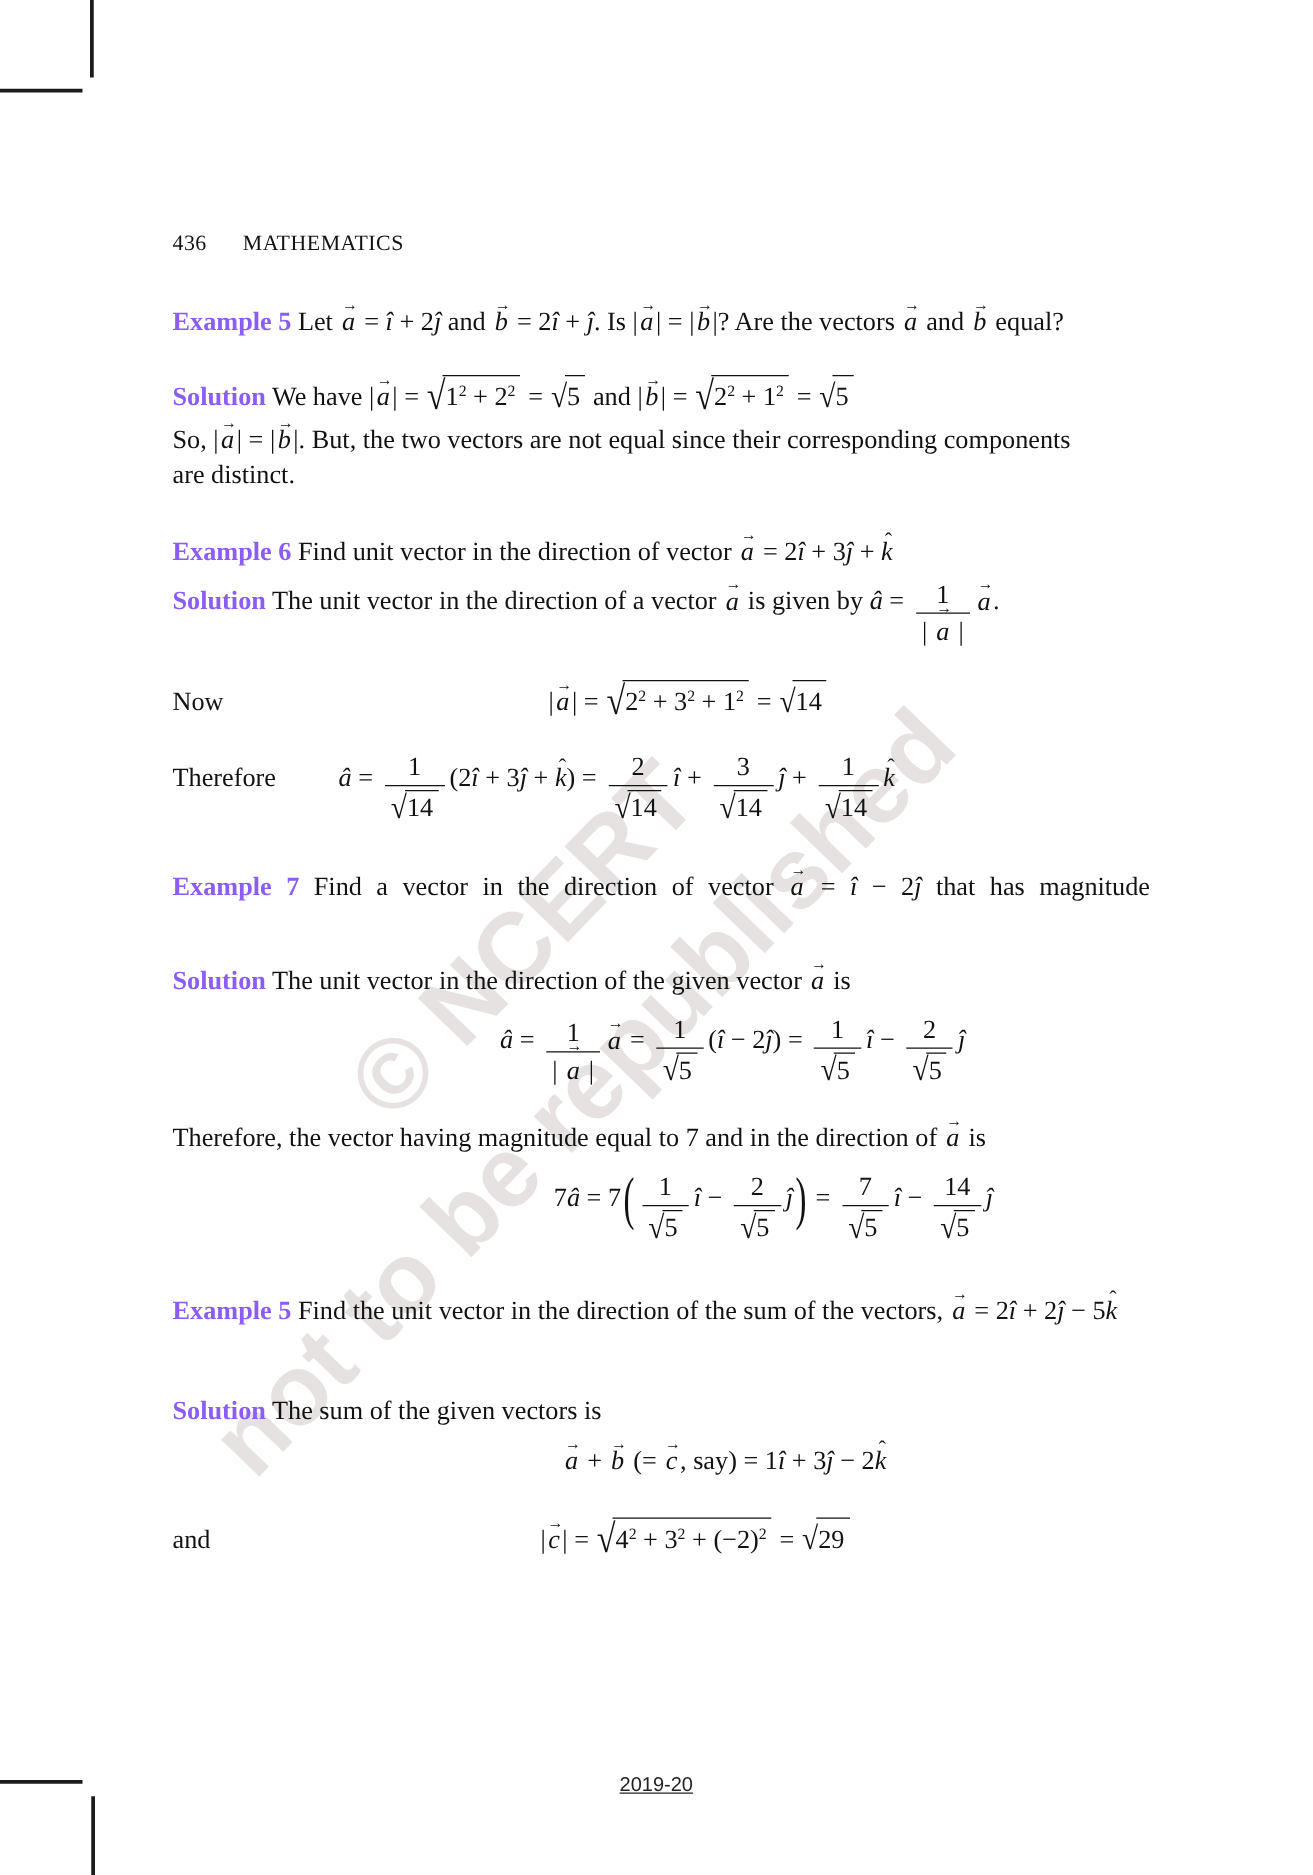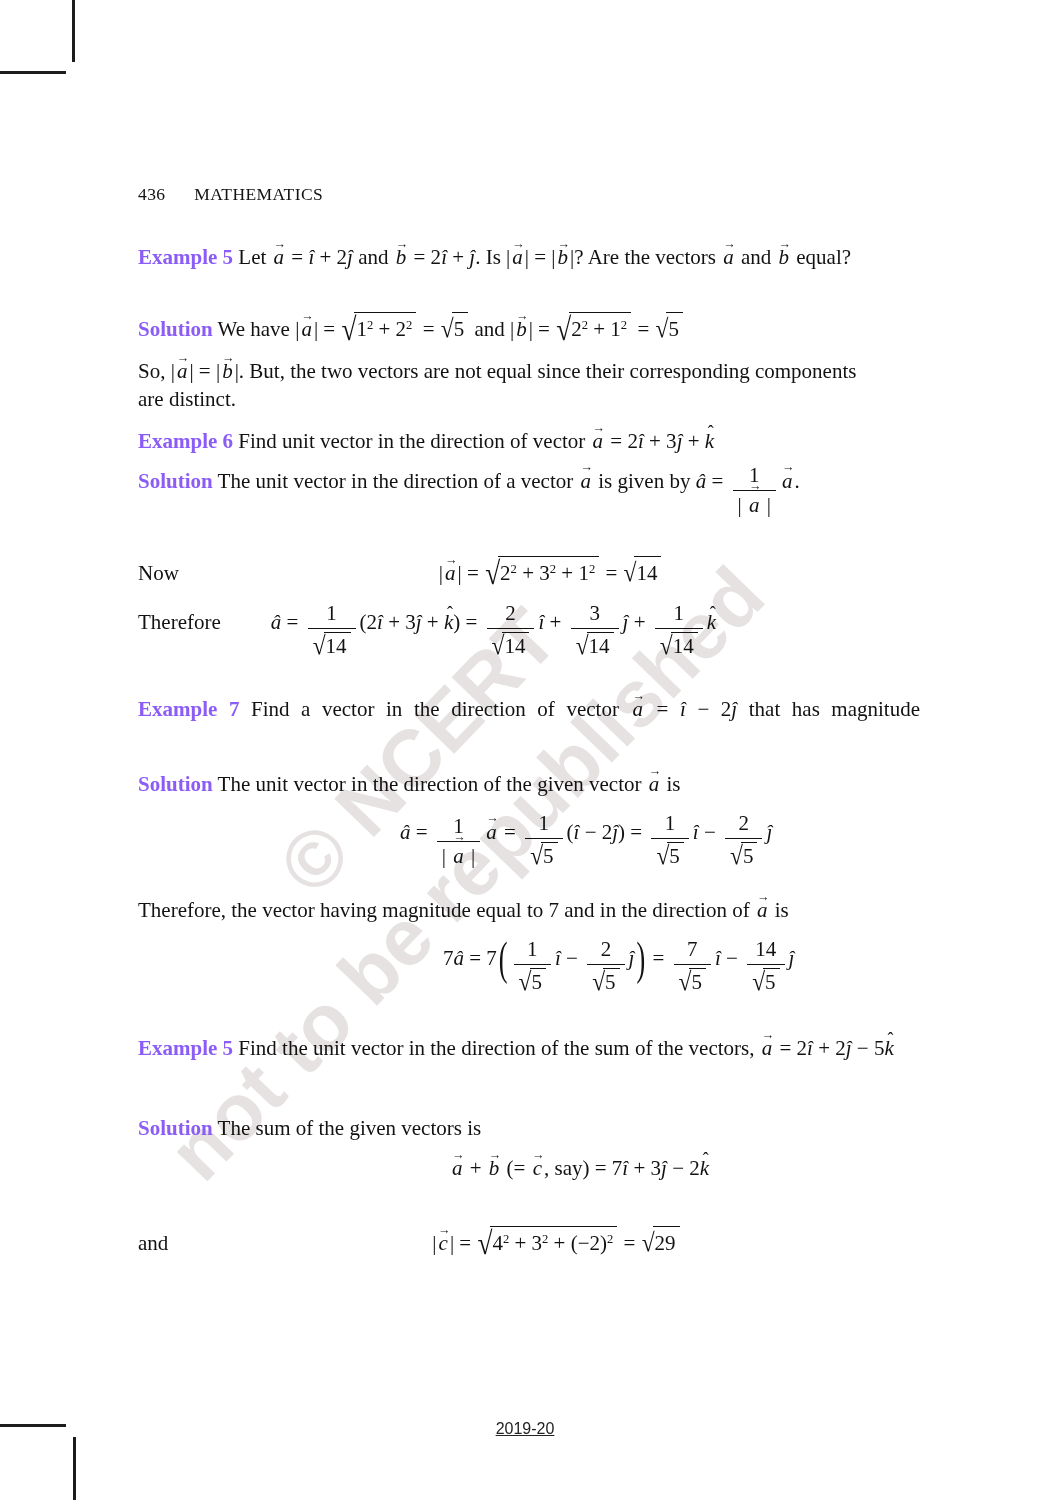--- a/index.html
+++ b/index.html
@@ -31,21 +31,21 @@
   .eqbody{flex:none;white-space:nowrap;}
   
   .mi{font-style:italic;}
   sup{font-size:.6em;line-height:0;vertical-align:.55em;}
   .vec{position:relative;display:inline-block;margin:0 2px;}
   .vec::after{content:"→";position:absolute;left:50%;top:-1.05em;transform:translateX(-42%);
               font-size:.6em;font-style:normal;}
   .hat{position:relative;display:inline-block;}
   .hat::after{content:"ˆ";position:absolute;left:55%;top:-.5em;transform:translateX(-35%);
               font-size:.85em;font-style:normal;}
-  .sqrt{display:inline-block;white-space:nowrap;margin:16px 1px;}
+  .sqrt{display:inline-block;white-space:nowrap;margin:4px 1px;}
   .sqrt::before{content:"√";display:inline-block;font-size:1.12em;transform:scaleY(1.1) translateY(.02em);
                 margin-right:-2px;}
   .sqrt.tall::before{font-size:1.3em;transform:scaleY(1.18) translateY(.06em);}
   .rad{display:inline-block;border-top:1.7px solid currentColor;padding:2px 4px 0 2px;}
   .frac{display:inline-block;vertical-align:-1.15em;text-align:center;line-height:1.08;margin:0 4px;}
   .frac .num{display:block;padding:0 5px 3px;border-bottom:1.7px solid currentColor;}
   .frac .den{display:block;padding:3px 5px 0;}
   .frac .den .sqrt{margin:0;}
   .bigp{display:inline-block;transform:scaleY(1.8);font-size:1.25em;vertical-align:-.12em;margin:0 2px;}
 </style>
@@ -66,21 +66,21 @@
     <span class="chapter">MATHEMATICS</span>
   </div>
 
   <div id="content">
       <div class="block" style="top: 243px;">
         <div class="pline"><span class="lbl">Example 5</span><span class="mt"> Let </span><span class="mi vec">a</span><span class="mt"> = </span><span class="mi">î</span><span class="mt"> + 2</span><span class="mi">ĵ</span><span class="mt"> and </span><span class="mi vec">b</span><span class="mt"> = 2</span><span class="mi">î</span><span class="mt"> + </span><span class="mi">ĵ</span><span class="mt">. Is |</span><span class="mi vec">a</span><span class="mt">| = |</span><span class="mi vec">b</span><span class="mt">|? Are the vectors </span><span class="mi vec">a</span><span class="mt"> and </span><span class="mi vec">b</span><span class="mt"> equal?</span></div>
       </div>
       <div class="block" style="top: 296px;">
         <div class="pline"><span class="lbl">Solution</span><span class="mt"> We have |</span><span class="mi vec">a</span><span class="mt">| = </span><span class="sqrt tall"><span class="rad"><span class="mt">1</span><sup>2</sup><span class="mt"> + 2</span><sup>2</sup></span></span><span class="mt"> = </span><span class="sqrt"><span class="rad"><span class="mt">5</span></span></span><span class="mt"> and |</span><span class="mi vec">b</span><span class="mt">| = </span><span class="sqrt tall"><span class="rad"><span class="mt">2</span><sup>2</sup><span class="mt"> + 1</span><sup>2</sup></span></span><span class="mt"> = </span><span class="sqrt"><span class="rad"><span class="mt">5</span></span></span></div>
       </div>
-      <div class="block" style="top: 357px;">
+      <div class="block" style="top: 337px;">
         <div class="pline"><span class="mt">So, |</span><span class="mi vec">a</span><span class="mt">| = |</span><span class="mi vec">b</span><span class="mt">|. But, the two vectors are not equal since their corresponding components</span></div>
         <div class="pline"><span class="mt">are distinct.</span></div>
       </div>
       <div class="block" style="top: 427px;">
         <div class="pline"><span class="lbl">Example 6</span><span class="mt"> Find unit vector in the direction of vector </span><span class="mi vec">a</span><span class="mt"> = 2</span><span class="mi">î</span><span class="mt"> + 3</span><span class="mi">ĵ</span><span class="mt"> + </span><span class="mi hat">k</span></div>
       </div>
       <div class="block" style="top: 464px;">
         <div class="pline"><span class="lbl">Solution</span><span class="mt"> The unit vector in the direction of a vector </span><span class="mi vec">a</span><span class="mt"> is given by </span><span class="mi">â</span><span class="mt"> = </span><span class="frac"><span class="num"><span class="mt">1</span></span><span class="den"><span class="mt">| </span><span class="mi vec">a</span><span class="mt"> |</span></span></span><span class="mi vec">a</span><span class="mt">.</span></div>
       </div>
       <div class="block eqrow" style="top: 540px;">
@@ -106,21 +106,21 @@
       <div class="block eqrow" style="top: 938px;">
         <span class="eqbody" style="margin-left: 305px;"><span class="mt">7</span><span class="mi">â</span><span class="mt"> = 7</span><span class="bigp">(</span><span class="frac"><span class="num"><span class="mt">1</span></span><span class="den"><span class="sqrt"><span class="rad"><span class="mt">5</span></span></span></span></span><span class="mi">î</span><span class="mt"> − </span><span class="frac"><span class="num"><span class="mt">2</span></span><span class="den"><span class="sqrt"><span class="rad"><span class="mt">5</span></span></span></span></span><span class="mi">ĵ</span><span class="bigp">)</span><span class="mt"> = </span><span class="frac"><span class="num"><span class="mt">7</span></span><span class="den"><span class="sqrt"><span class="rad"><span class="mt">5</span></span></span></span></span><span class="mi">î</span><span class="mt"> − </span><span class="frac"><span class="num"><span class="mt">14</span></span><span class="den"><span class="sqrt"><span class="rad"><span class="mt">5</span></span></span></span></span><span class="mi">ĵ</span></span>
       </div>
       <div class="block" style="top: 1034px;">
         <div class="pline"><span class="lbl">Example 5</span><span class="mt"> Find the unit vector in the direction of the sum of the vectors, </span><span class="mi vec">a</span><span class="mt"> = 2</span><span class="mi">î</span><span class="mt"> + 2</span><span class="mi">ĵ</span><span class="mt"> − 5</span><span class="mi hat">k</span></div>
       </div>
       <div class="block" style="top: 1114px;">
         <div class="pline"><span class="lbl">Solution</span><span class="mt"> The sum of the given vectors is</span></div>
       </div>
       <div class="block eqrow" style="top: 1154px;">
-        <span class="eqbody" style="margin-left: 312px;"><span class="mi vec">a</span><span class="mt"> + </span><span class="mi vec">b</span><span class="mt"> (= </span><span class="mi vec">c</span><span class="mt">, say) = 7</span><span class="mi">î</span><span class="mt"> + 3</span><span class="mi">ĵ</span><span class="mt"> − 2</span><span class="mi hat">k</span></span>
+        <span class="eqbody" style="margin-left: 312px;"><span class="mi vec">a</span><span class="mt"> + </span><span class="mi vec">b</span><span class="mt"> (= </span><span class="mi vec">c</span><span class="mt">, say) = 1</span><span class="mi">î</span><span class="mt"> + 3</span><span class="mi">ĵ</span><span class="mt"> − 2</span><span class="mi hat">k</span></span>
       </div>
       <div class="block eqrow" style="top: 1210px;">
         <span class="eqleft">and</span>
         <span class="eqbody" style="margin-left: 264px;"><span class="mt">|</span><span class="mi vec">c</span><span class="mt">| = </span><span class="sqrt tall"><span class="rad"><span class="mt">4</span><sup>2</sup><span class="mt"> + 3</span><sup>2</sup><span class="mt"> + (−2)</span><sup>2</sup></span></span><span class="mt"> = </span><span class="sqrt"><span class="rad"><span class="mt">29</span></span></span></span>
       </div>
     </div>
 
   <div class="footer">2019-20</div>
 </div>
 

